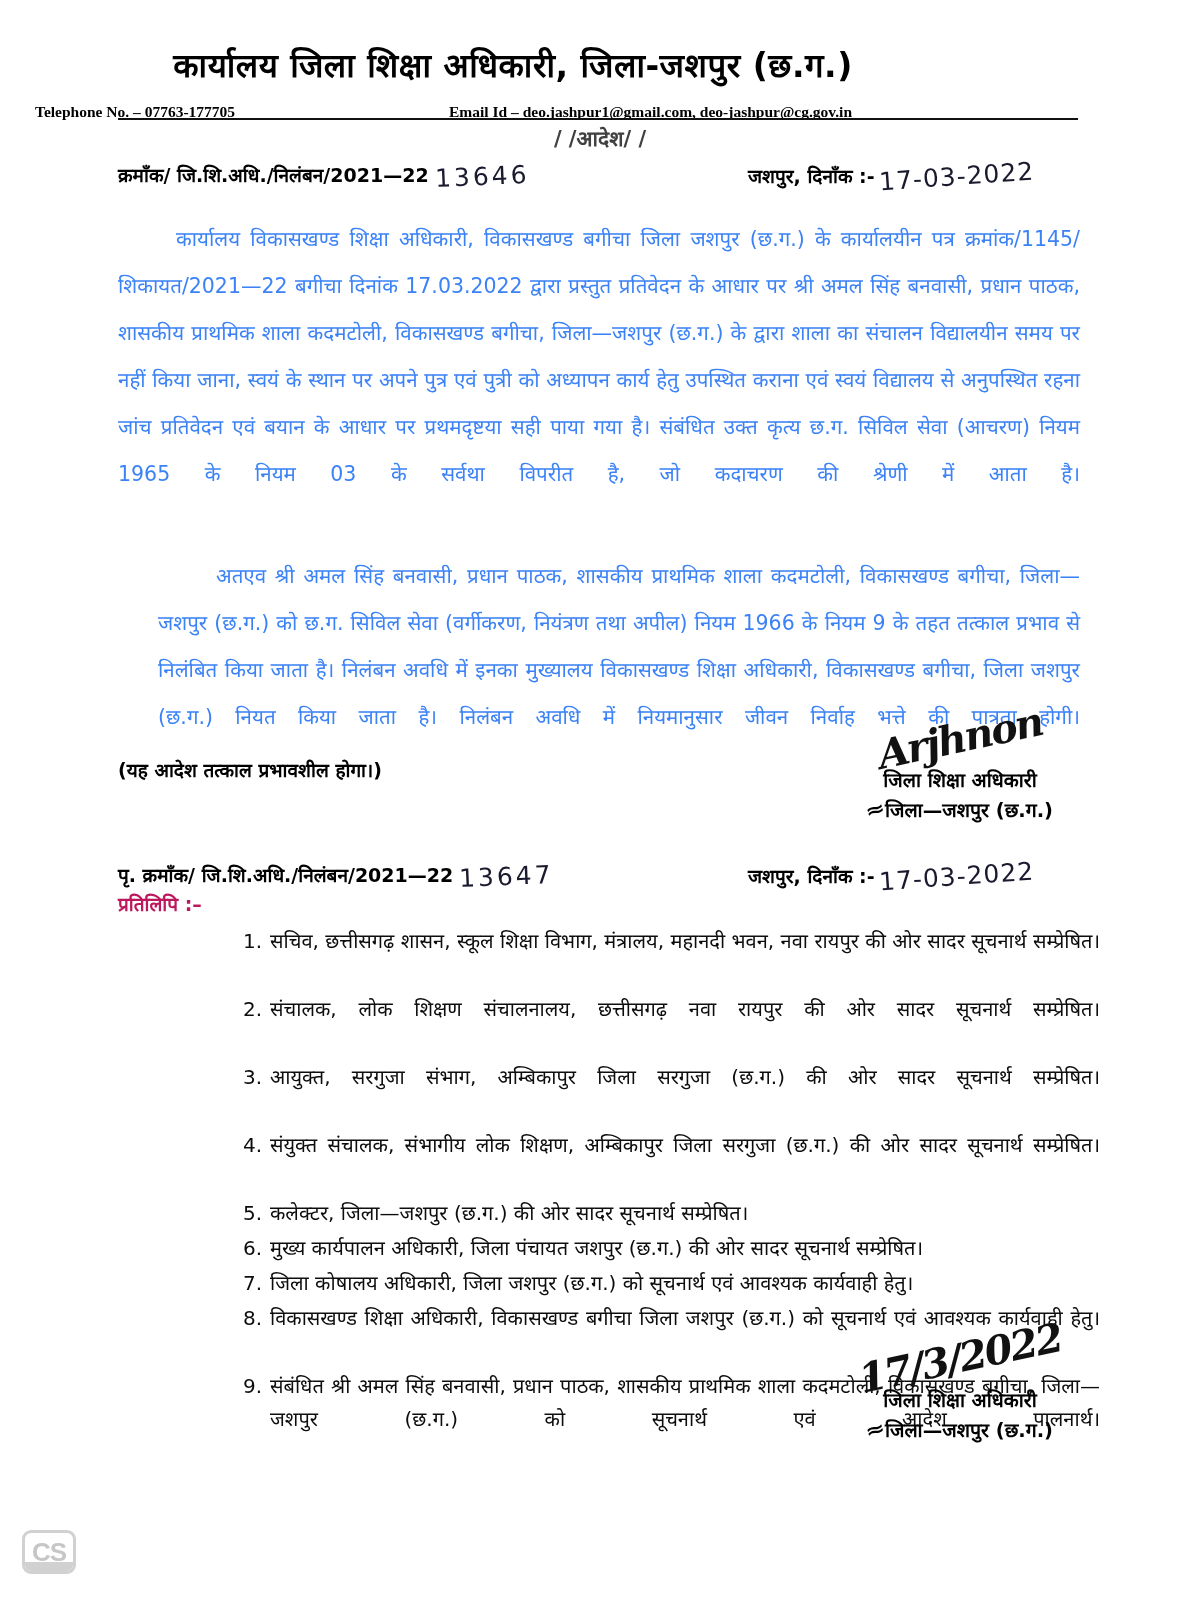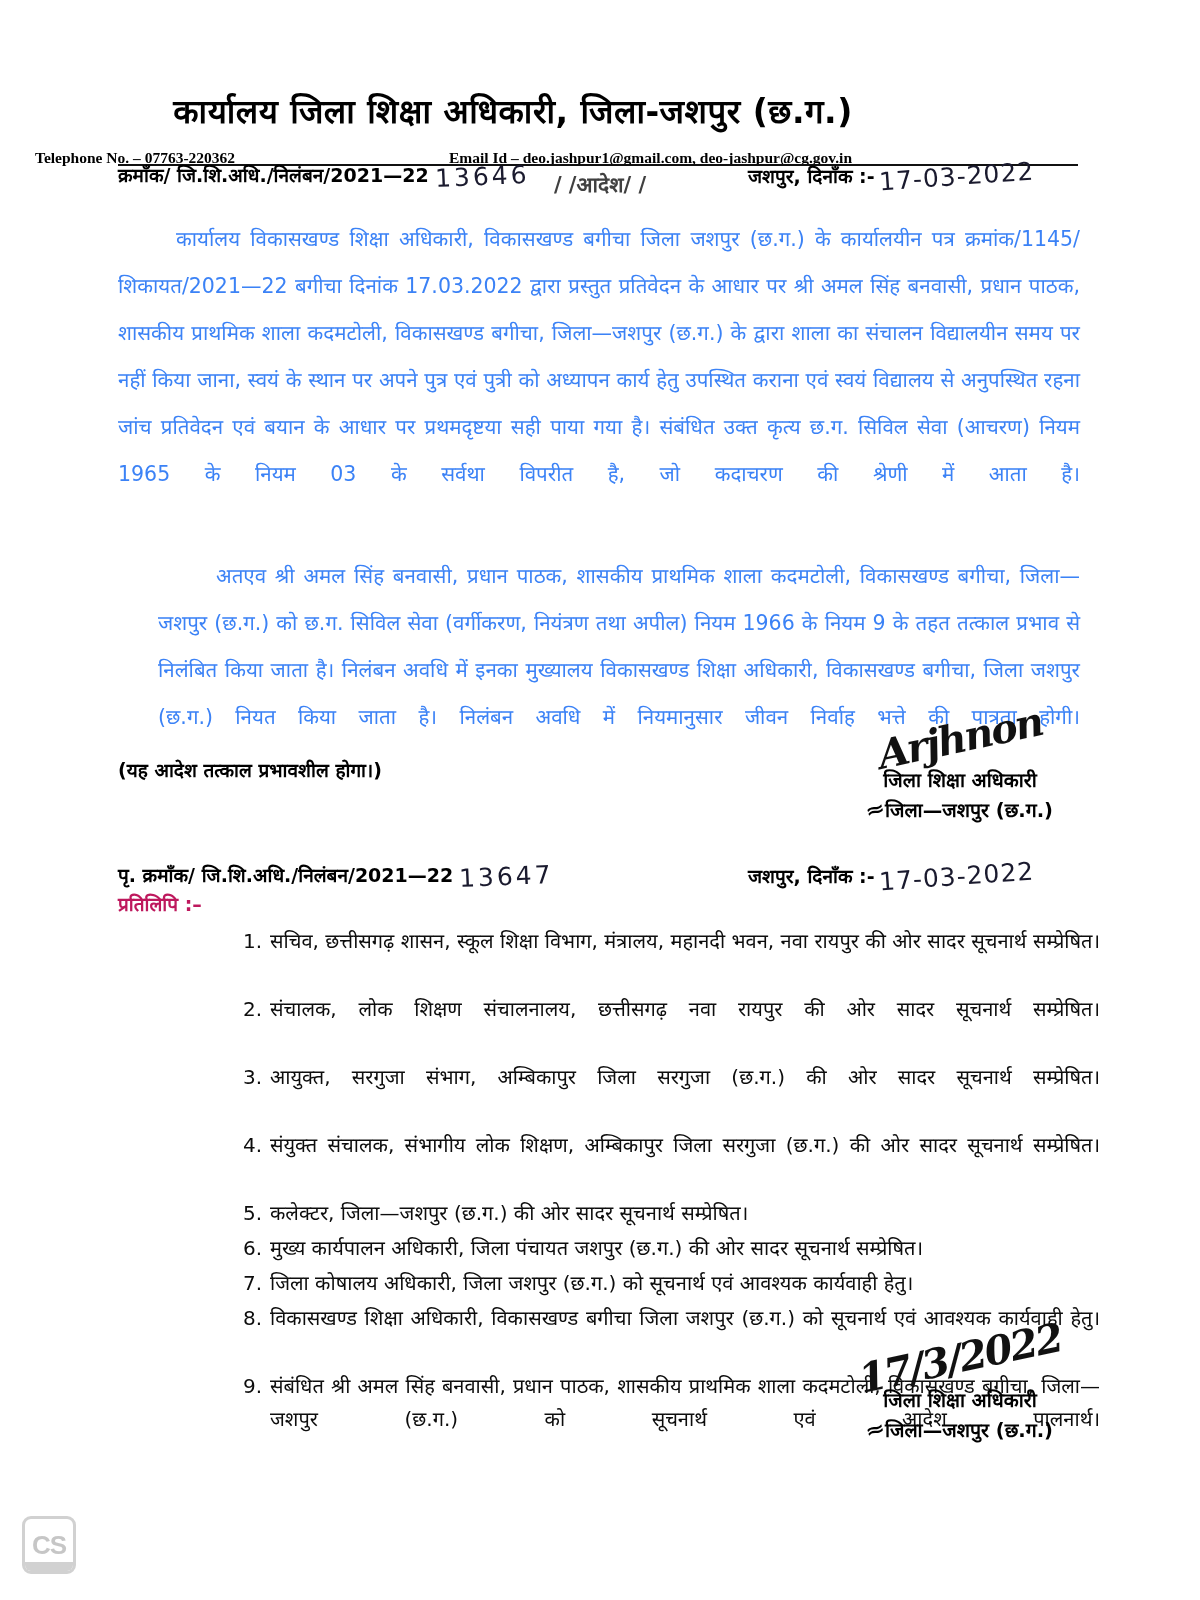--- a/index.html
+++ b/index.html
@@ -19,21 +19,20 @@
     overflow: hidden;
     color: #0a0a0a;
   }
 
   
   .letterhead {
     position: absolute;
     left: 0;
     top: 0;
     width: 1026px;
-    margin-top: 46px;
   }
   .office-title {
     text-align: center;
     font-family: "DejaVu Sans", sans-serif;
     font-weight: 700;
     font-size: 33px;
     letter-spacing: 0.5px;
     margin-top: 42px;
     color: #000;
   }
@@ -228,21 +227,21 @@
     position: absolute;
     left: 22px;
     bottom: 26px;
     display: flex;
     align-items: center;
     gap: 18px;
     opacity: 0.95;
   }
   .cs-badge {
     width: 54px;
-    height: 58px;
+    height: 44px;
     border: 3px solid #cfcfcf;
     border-radius: 9px;
     display: flex;
     align-items: center;
     justify-content: center;
     font-family: "Liberation Sans", sans-serif;
     font-weight: 700;
     font-size: 26px;
     color: #c4c4c4;
     letter-spacing: -1px;
@@ -267,21 +266,21 @@
 </style>
 </head>
 <body>
 
 <div class="page">
 
   <div class="letterhead">
     <div class="office-title">कार्यालय जिला शिक्षा अधिकारी, जिला-जशपुर (छ.ग.)</div>
 
     <div class="contact-row">
-      <span class="contact-phone">Telephone No. – 07763-220362</span>
+      <span class="contact-phone">Telephone No. – 07763-177705</span>
       <span class="contact-email">Email Id – deo.jashpur1@gmail.com, deo-jashpur@cg.gov.in</span>
     </div>
 
     <div class="rule"></div>
 
     <div class="order-tag">/ /आदेश/ /</div>
   </div>
 
   <div class="ref-line" style="top:162px;">
     <span class="ref-left">

